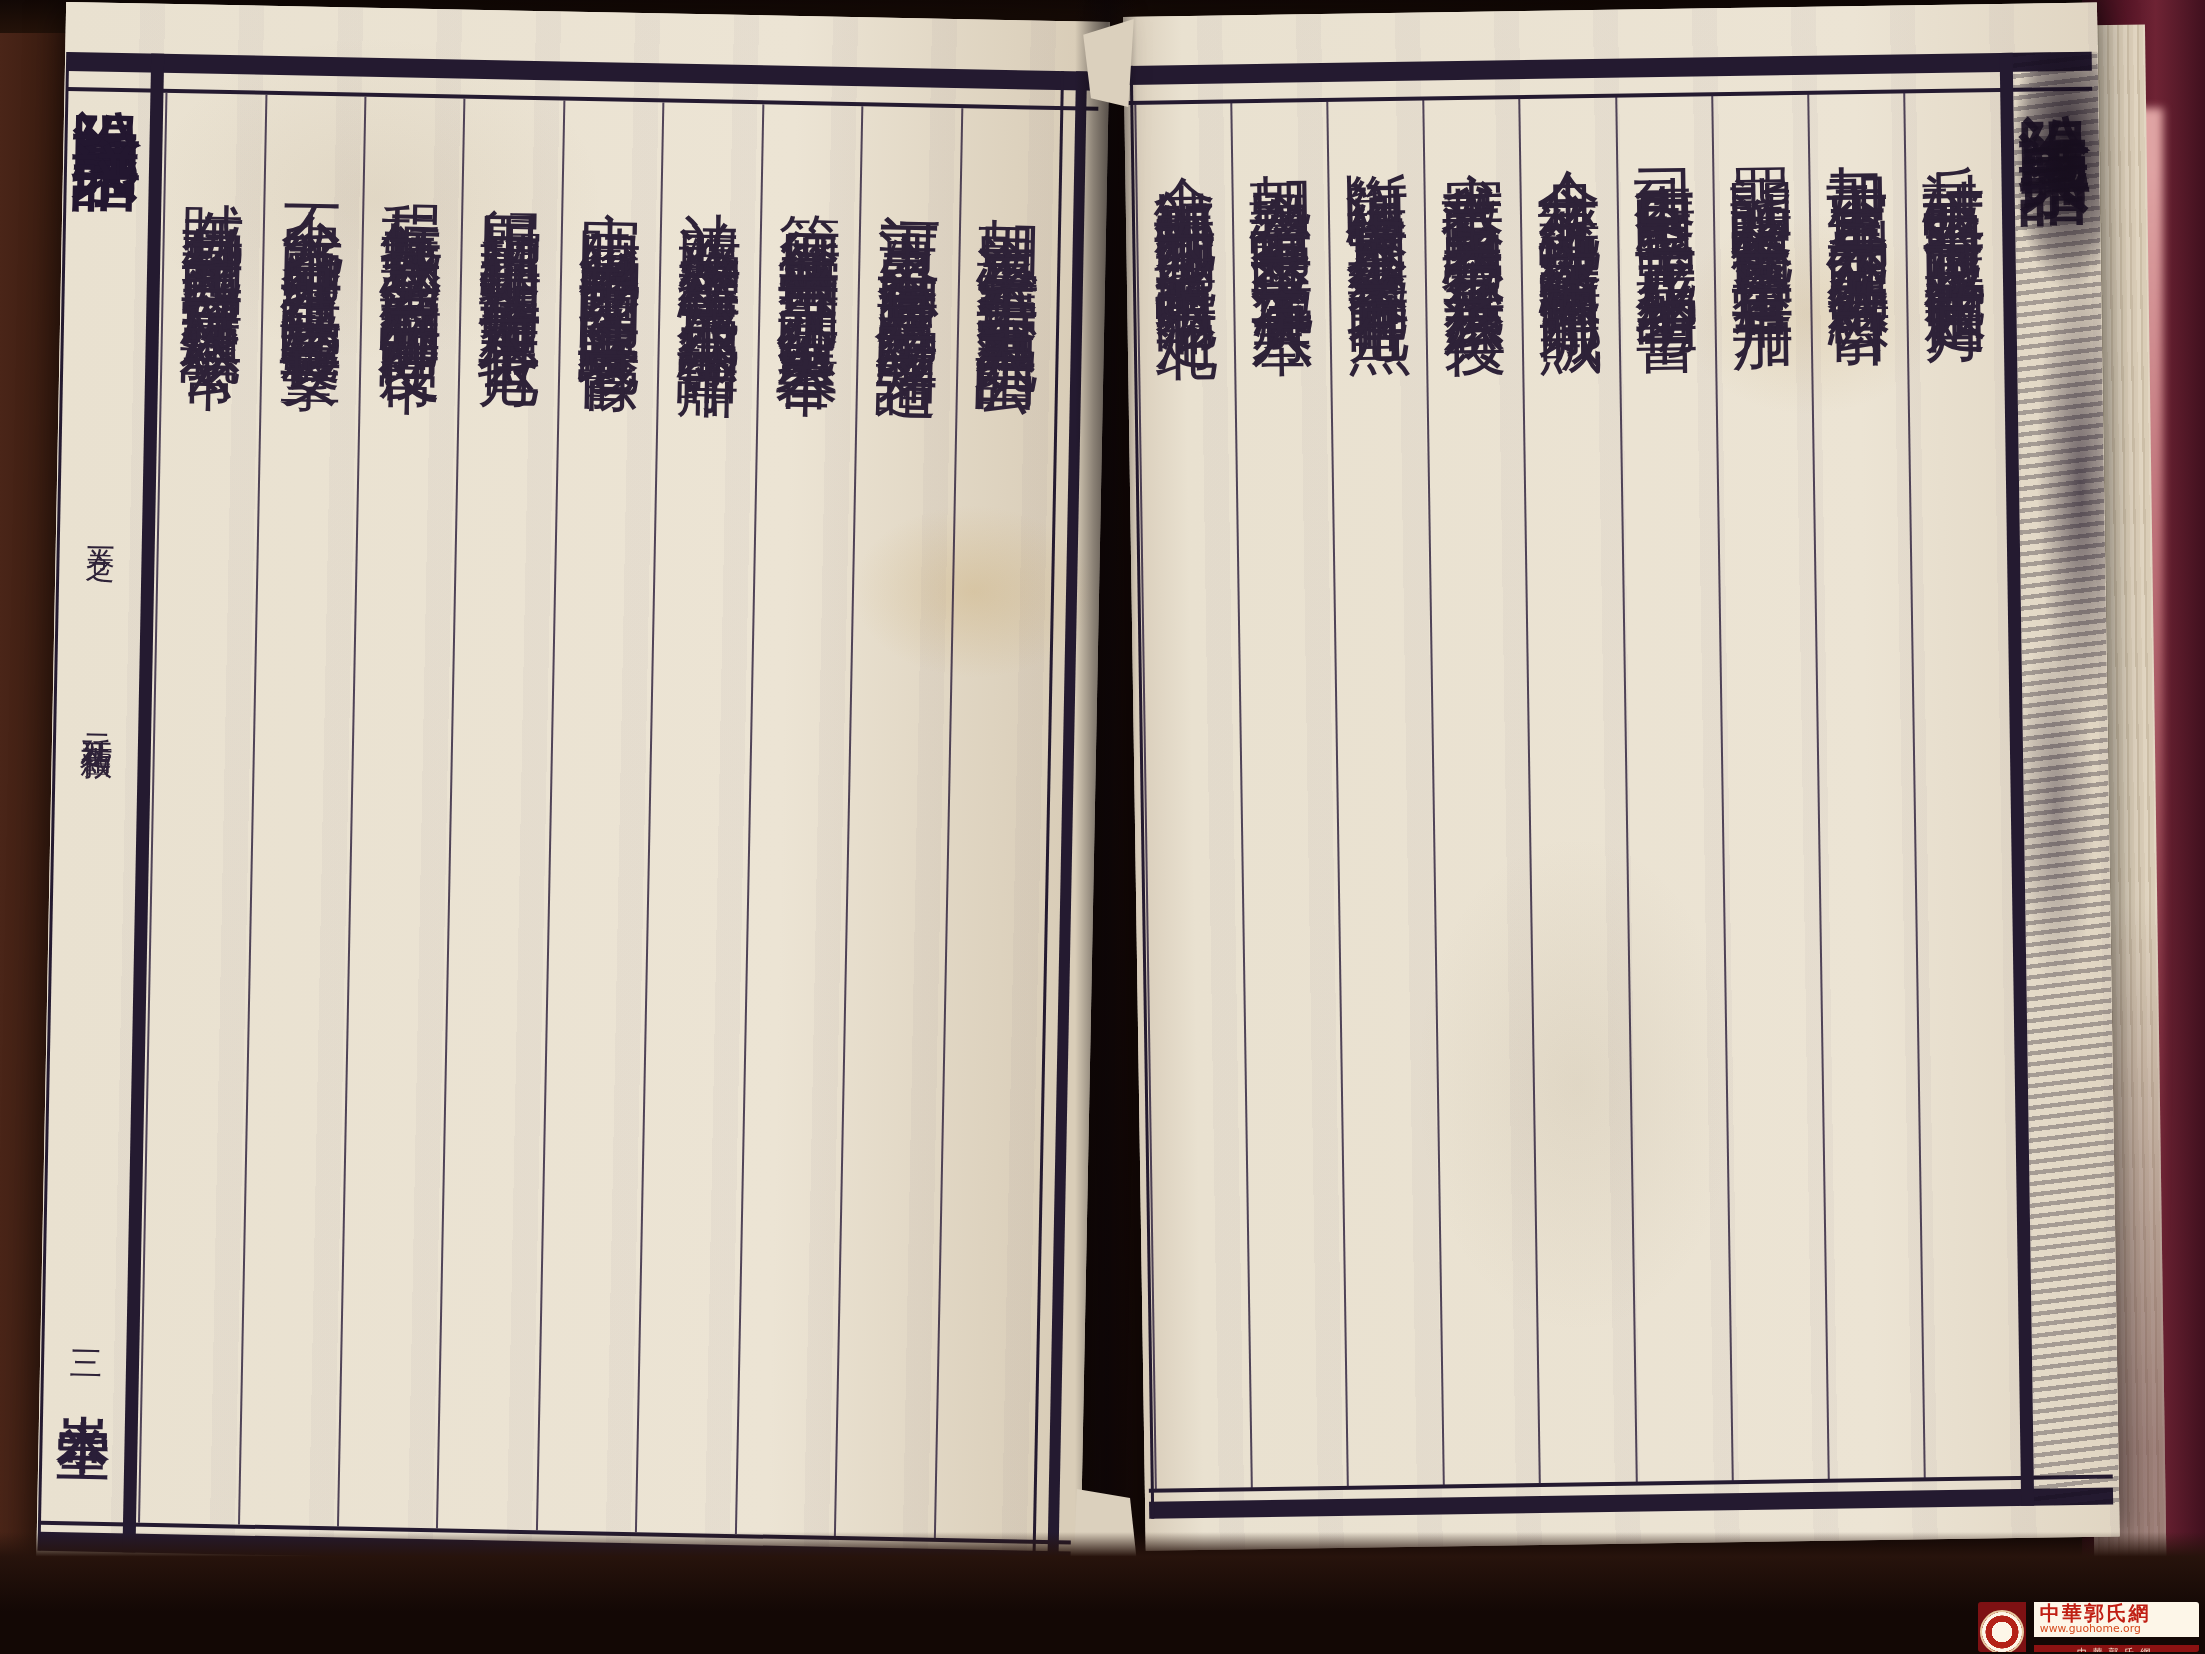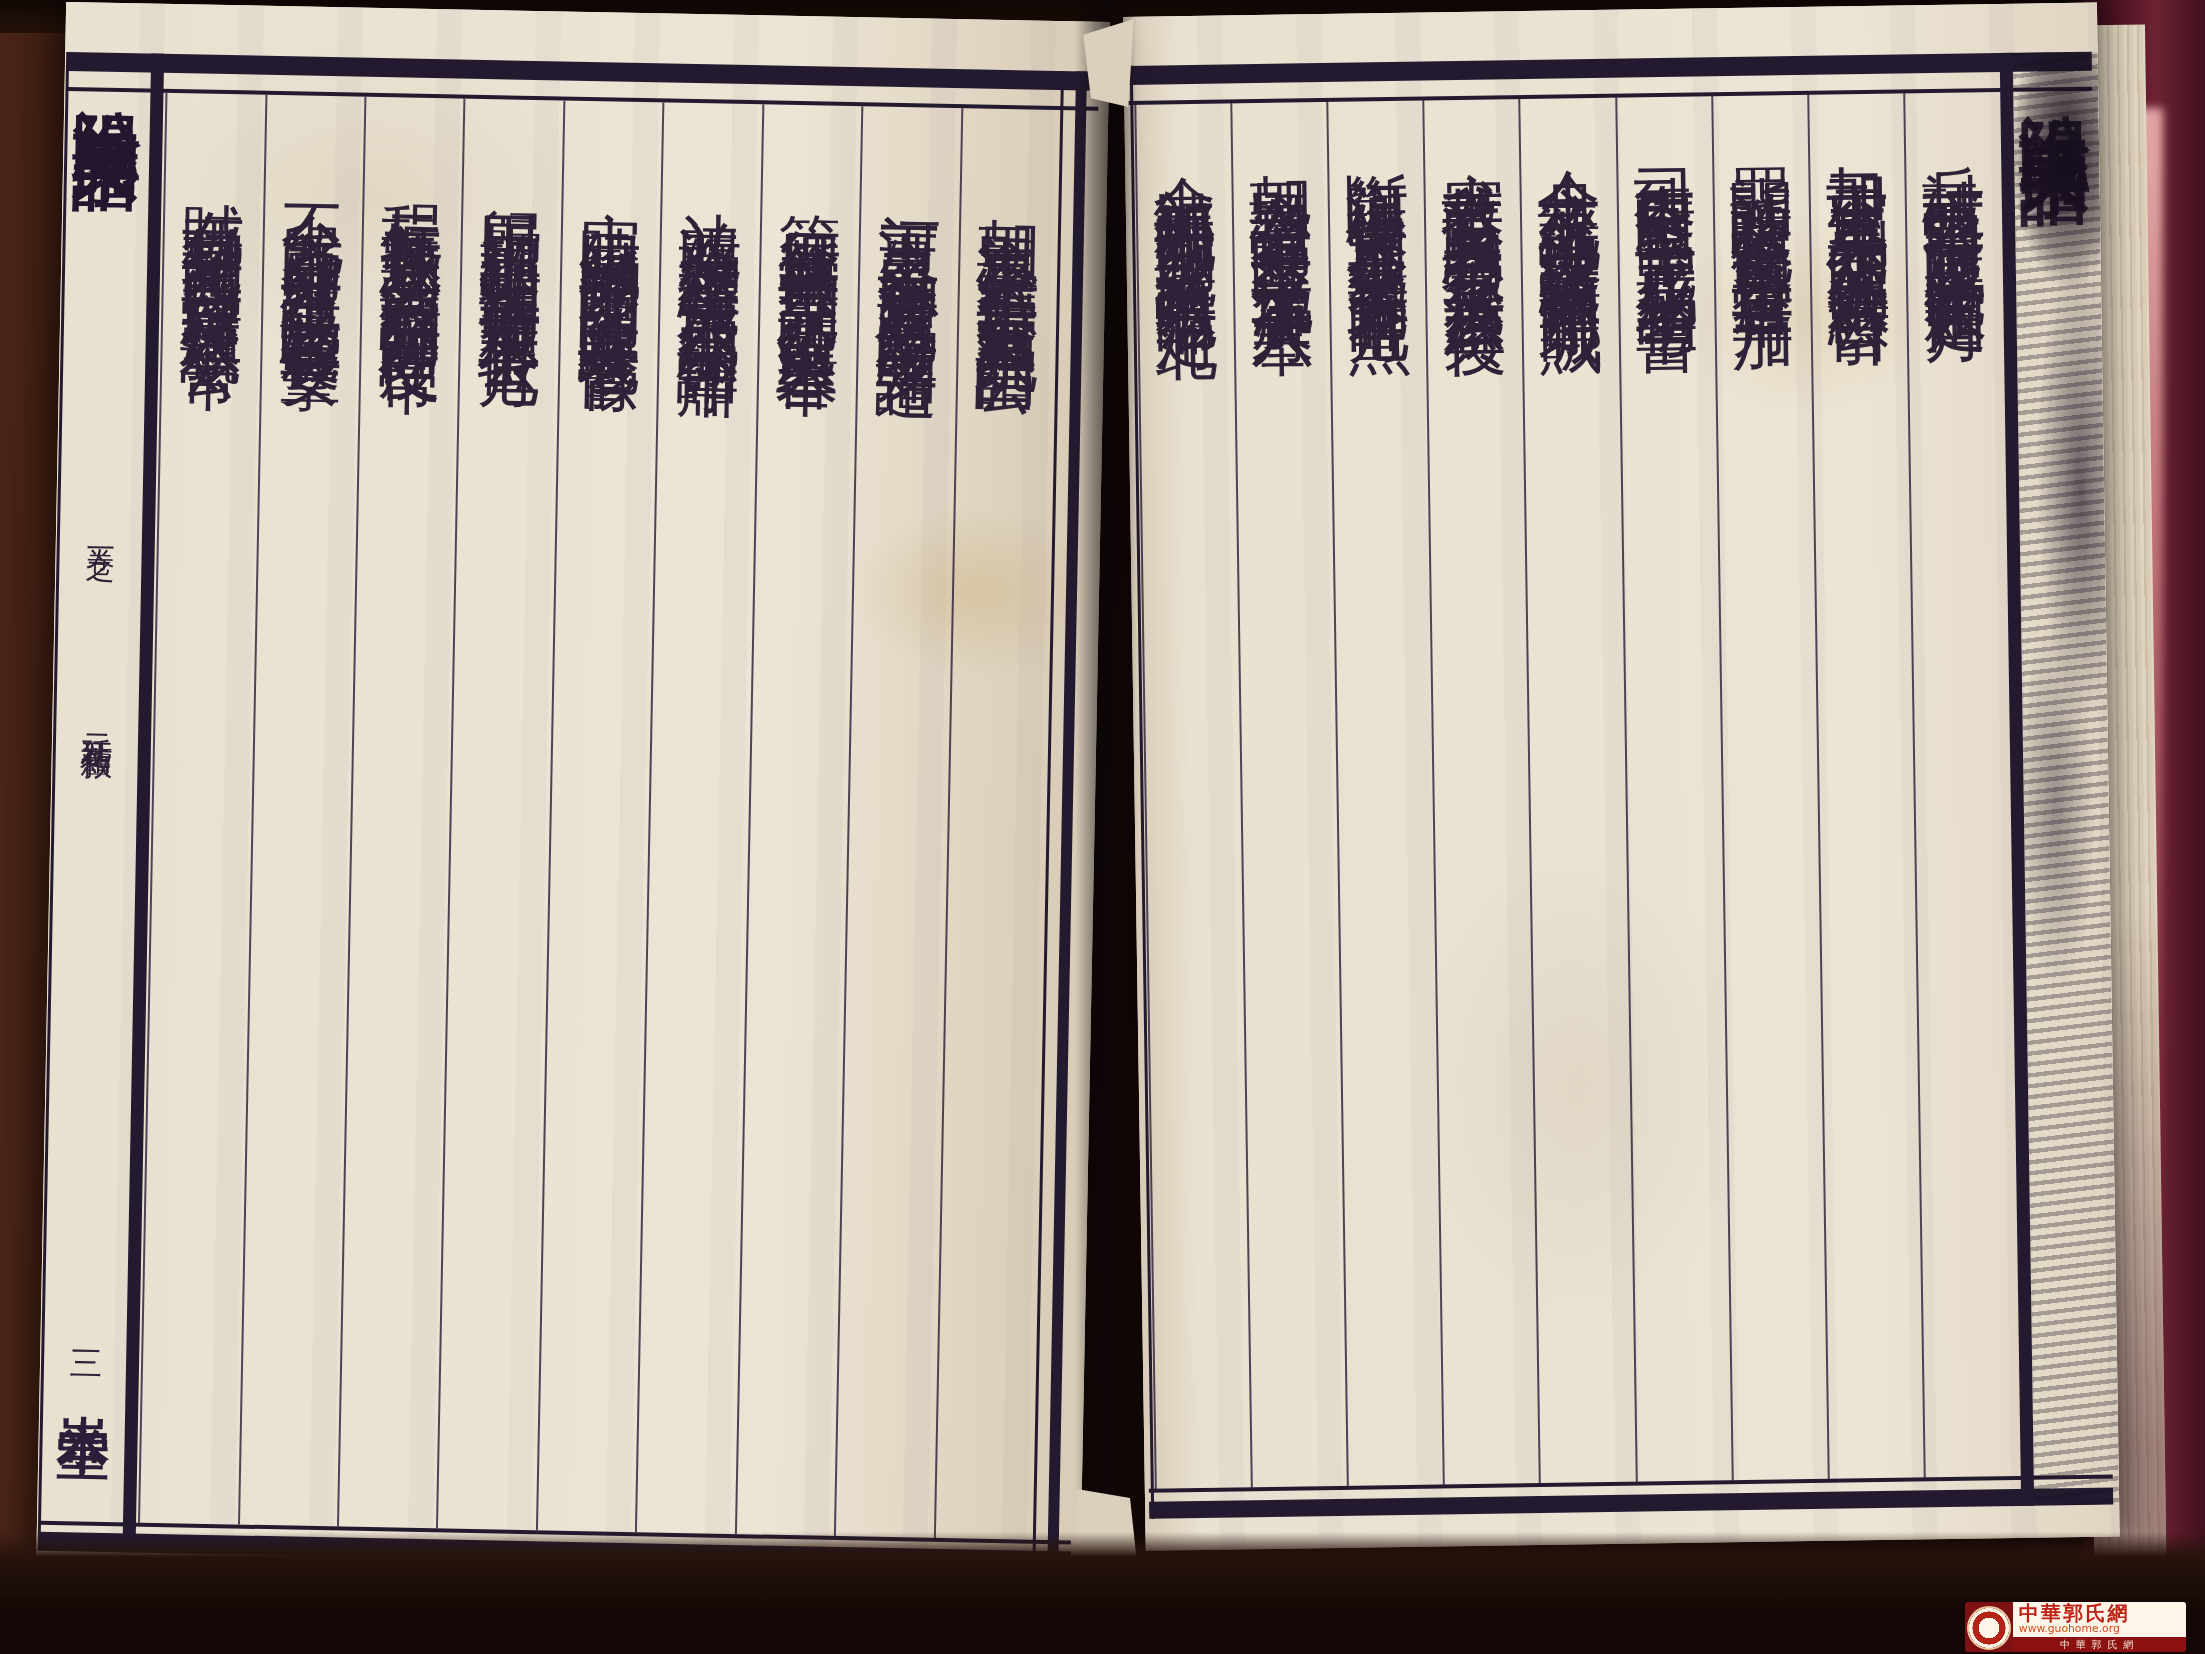--- a/index.html
+++ b/index.html
@@ -88,23 +88,23 @@
   
   .gutter{position:absolute;left:1075px;top:0;width:62px;height:100%;z-index:3;
     background:linear-gradient(90deg,rgba(10,5,8,0) 0%,rgba(10,5,8,.38) 30%,rgba(10,5,8,.6) 52%,rgba(10,5,8,.35) 72%,rgba(10,5,8,0) 100%);}
   .wedge{position:absolute;background:#dbd0bd;z-index:3;}
   .wedge-top{left:1081px;top:19px;width:55px;height:88px;
     clip-path:polygon(4% 18%,96% 0,86% 100%,18% 90%);}
   .wedge-bottom{left:1071px;top:1489px;width:72px;height:148px;
     clip-path:polygon(8% 0,82% 6%,100% 88%,0 100%);}
 
   
-  .watermark{position:absolute;right:19px;bottom:2.9px;width:221px;height:50px;z-index:10;
+  .watermark{position:absolute;right:6px;bottom:2.9px;width:221px;height:50px;z-index:10;
     display:grid;grid-template-columns:48px 1fr;grid-template-rows:35px 16px;
-    font-family:"DejaVu Sans","Liberation Sans",sans-serif;border-radius:2.9px;overflow:hidden;}
+    font-family:"DejaVu Sans","Liberation Sans",sans-serif;border-radius:2.9px;overflow:hidden;gap:8px;}
   .wm-seal-cell{grid-row:1/3;background:#7e1113;display:flex;align-items:center;justify-content:center;}
   .wm-seal{width:40px;height:40px;border-radius:50%;border:2.2px solid #e8c9a0;
     background:radial-gradient(circle,#fdf6e8 0 36%,#b42218 37% 58%,#fdf6e8 59% 70%,#8c1212 71%);}
   .wm-main{background:#fdf6e8;display:flex;flex-direction:column;justify-content:center;padding-left:5.8px;}
   .wm-name{font-size:20px;font-weight:bold;color:#c01f14;letter-spacing:2.2px;line-height:1;}
   .wm-url{font-size:10.8px;font-weight:normal;color:#d4481c;line-height:1.2;}
   .wm-tag{background:#8c1212;color:#f6e7d2;font-size:10px;letter-spacing:5.8px;
     display:flex;align-items:center;justify-content:center;}
 </style>
 </head>

